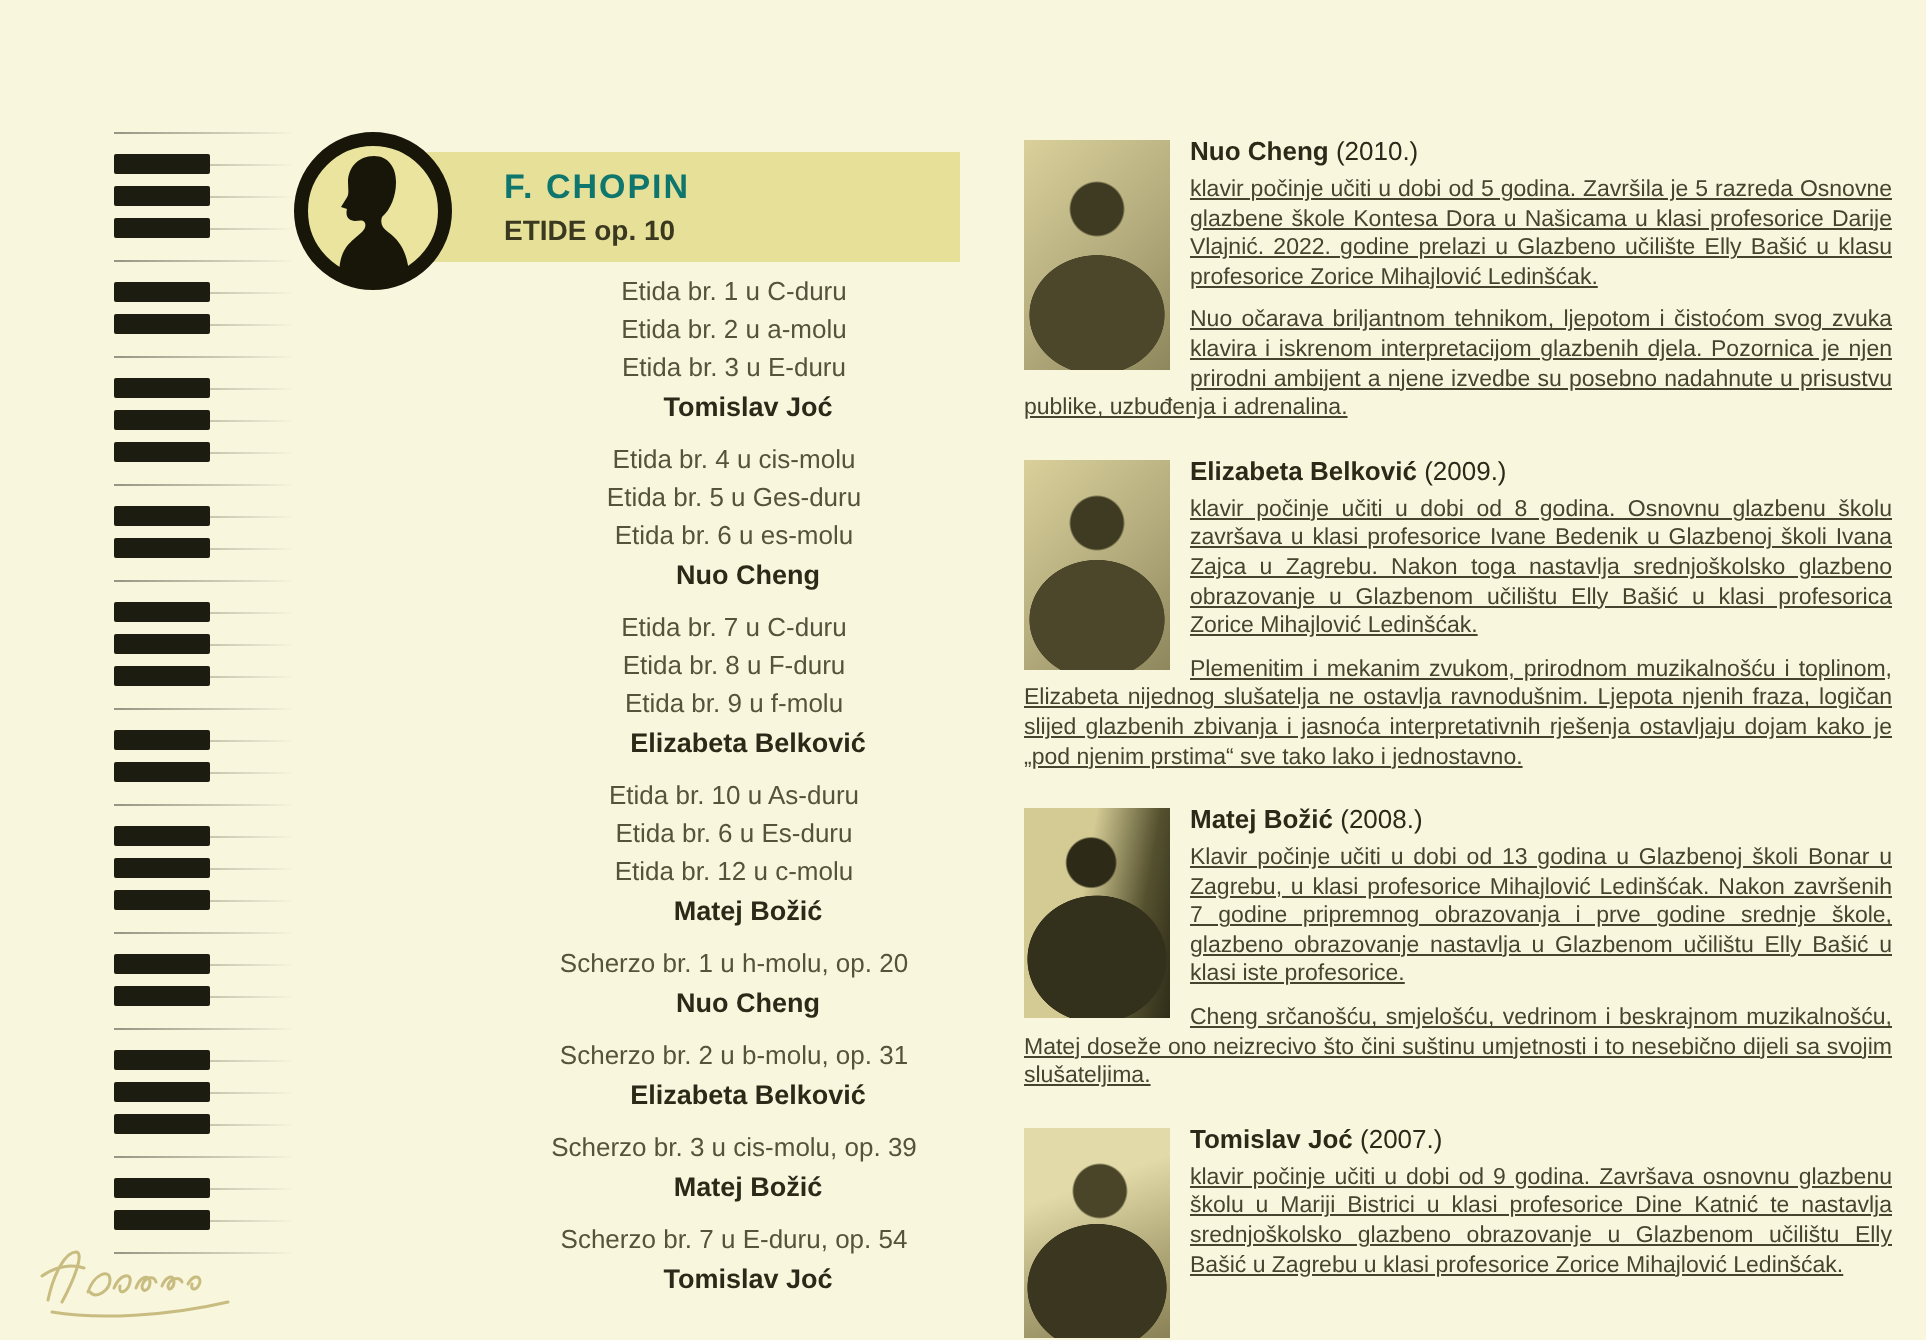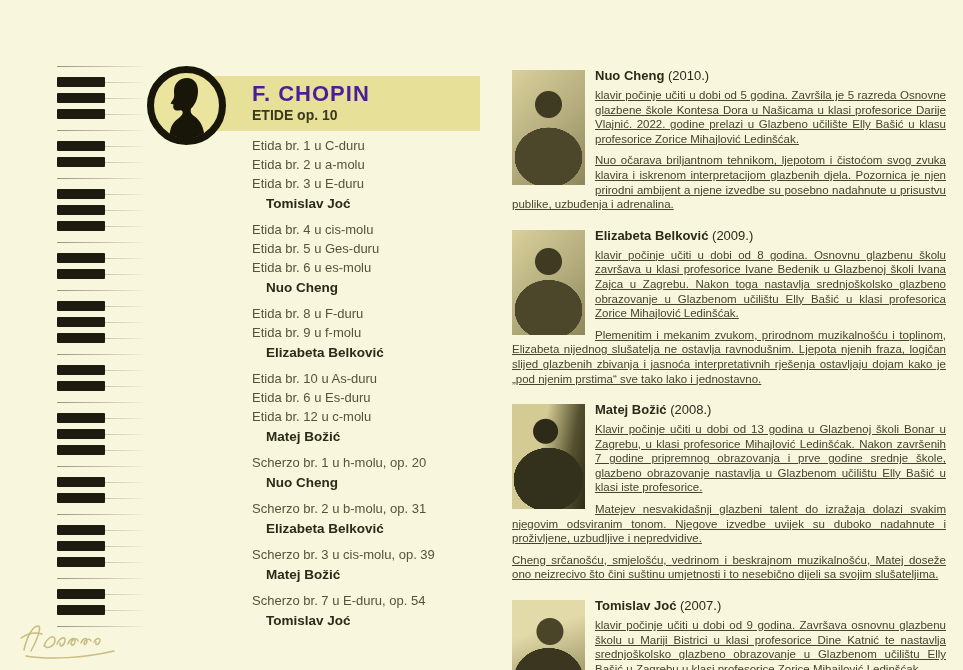--- a/index.html
+++ b/index.html
@@ -20,25 +20,25 @@
   }
   .kb-black{
     position:absolute;left:0;width:48px;height:10px;z-index:2;
     background:#1d1c11;border-radius:1px;
   }
 
   
   .band{position:absolute;left:178px;top:76px;width:302px;height:55px;background:#e6e099;}
   .portrait{position:absolute;left:146px;top:65px;width:81px;height:81px;}
   .header-text{position:absolute;left:252px;top:82px;}
-  .title{font-size:22px;font-weight:bold;letter-spacing:1px;color:#4c1d95;line-height:24px;}
+  .title{font-size:17px;font-weight:bold;letter-spacing:1px;color:#0f766e;line-height:24px;}
   .subtitle{font-size:14px;font-weight:bold;color:#3a3920;line-height:18px;}
 
   
-  .program{position:absolute;left:252px;top:136px;width:230px;}
+  .program{position:absolute;left:252px;top:136px;width:230px;text-align:center;}
   .piece{font-size:13px;line-height:19px;color:#55533a;}
   .performer{font-size:13.5px;font-weight:bold;color:#2b2a18;padding:3px 0 9px 14px;}
 
   
   .bios{position:absolute;left:512px;top:68px;width:434px;}
   .bio{clear:both;margin-bottom:9px;}
   .bio::after{content:"";display:block;clear:both;}
   .photo{
     float:left;width:73px;height:105px;margin:2px 10px 2px 0;
     background:
@@ -155,20 +155,21 @@
 
   <div class="program">
       <div class="piece">Etida br. 1 u C-duru</div>
       <div class="piece">Etida br. 2 u a-molu</div>
       <div class="piece">Etida br. 3 u E-duru</div>
       <div class="performer">Tomislav Joć</div>
       <div class="piece">Etida br. 4 u cis-molu</div>
       <div class="piece">Etida br. 5 u Ges-duru</div>
       <div class="piece">Etida br. 6 u es-molu</div>
       <div class="performer">Nuo Cheng</div>
+      <div class="piece">Etida br. 7 u C-duru</div>
       <div class="piece">Etida br. 8 u F-duru</div>
       <div class="piece">Etida br. 9 u f-molu</div>
       <div class="performer">Elizabeta Belković</div>
       <div class="piece">Etida br. 10 u As-duru</div>
       <div class="piece">Etida br. 6 u Es-duru</div>
       <div class="piece">Etida br. 12 u c-molu</div>
       <div class="performer">Matej Božić</div>
       <div class="piece">Scherzo br. 1 u h-molu, op. 20</div>
       <div class="performer">Nuo Cheng</div>
       <div class="piece">Scherzo br. 2 u b-molu, op. 31</div>
@@ -189,21 +190,20 @@
       <div class="bio">
         <div class="photo"></div>
         <div class="bio-heading"><span class="bio-name">Elizabeta Belković</span><span class="bio-year"> (2009.)</span></div>
         <p>klavir počinje učiti u dobi od 8 godina. Osnovnu glazbenu školu završava u klasi profesorice Ivane Bedenik u Glazbenoj školi Ivana Zajca u Zagrebu. Nakon toga nastavlja srednjoškolsko glazbeno obrazovanje u Glazbenom učilištu Elly Bašić u klasi profesorica Zorice Mihajlović Ledinšćak.</p>
         <p>Plemenitim i mekanim zvukom, prirodnom muzikalnošću i toplinom, Elizabeta nijednog slušatelja ne ostavlja ravnodušnim. Ljepota njenih fraza, logičan slijed glazbenih zbivanja i jasnoća interpretativnih rješenja ostavljaju dojam kako je „pod njenim prstima“ sve tako lako i jednostavno.</p>
       </div>
       <div class="bio">
         <div class="photo"></div>
         <div class="bio-heading"><span class="bio-name">Matej Božić</span><span class="bio-year"> (2008.)</span></div>
         <p>Klavir počinje učiti u dobi od 13 godina u Glazbenoj školi Bonar u Zagrebu, u klasi profesorice Mihajlović Ledinšćak. Nakon završenih 7 godine pripremnog obrazovanja i prve godine srednje škole, glazbeno obrazovanje nastavlja u Glazbenom učilištu Elly Bašić u klasi iste profesorice.</p>
-        <p>Matejev nesvakidašnji glazbeni talent do izražaja dolazi svakim njegovim odsviranim tonom. Njegove izvedbe uvijek su duboko nadahnute i proživljene, uzbudljive i nepredvidive.</p>
         <p>Cheng srčanošću, smjelošću, vedrinom i beskrajnom muzikalnošću, Matej doseže ono neizrecivo što čini suštinu umjetnosti i to nesebično dijeli sa svojim slušateljima.</p>
       </div>
       <div class="bio">
         <div class="photo"></div>
         <div class="bio-heading"><span class="bio-name">Tomislav Joć</span><span class="bio-year"> (2007.)</span></div>
         <p>klavir počinje učiti u dobi od 9 godina. Završava osnovnu glazbenu školu u Mariji Bistrici u klasi profesorice Dine Katnić te nastavlja srednjoškolsko glazbeno obrazovanje u Glazbenom učilištu Elly Bašić u Zagrebu u klasi profesorice Zorice Mihajlović Ledinšćak.</p>
       </div>
     </div>
 
   <svg class="signature" width="110" height="48" viewBox="0 0 110 48">

